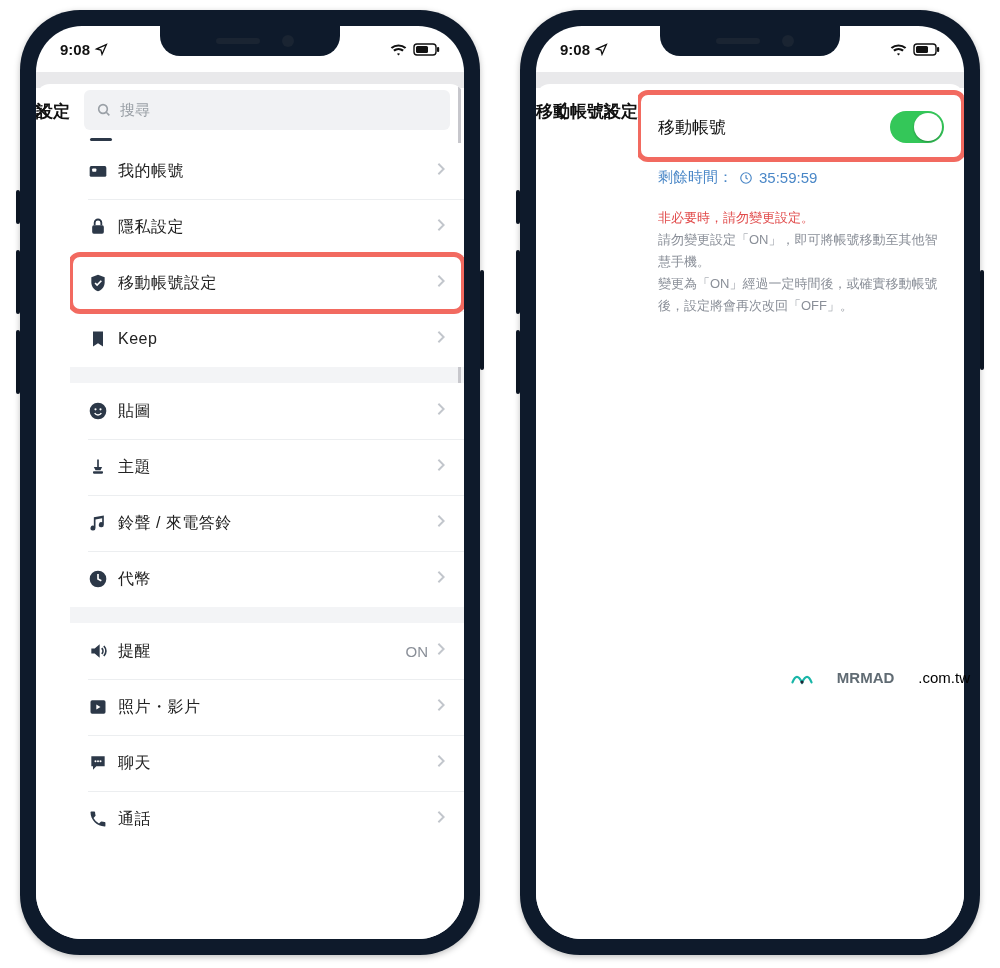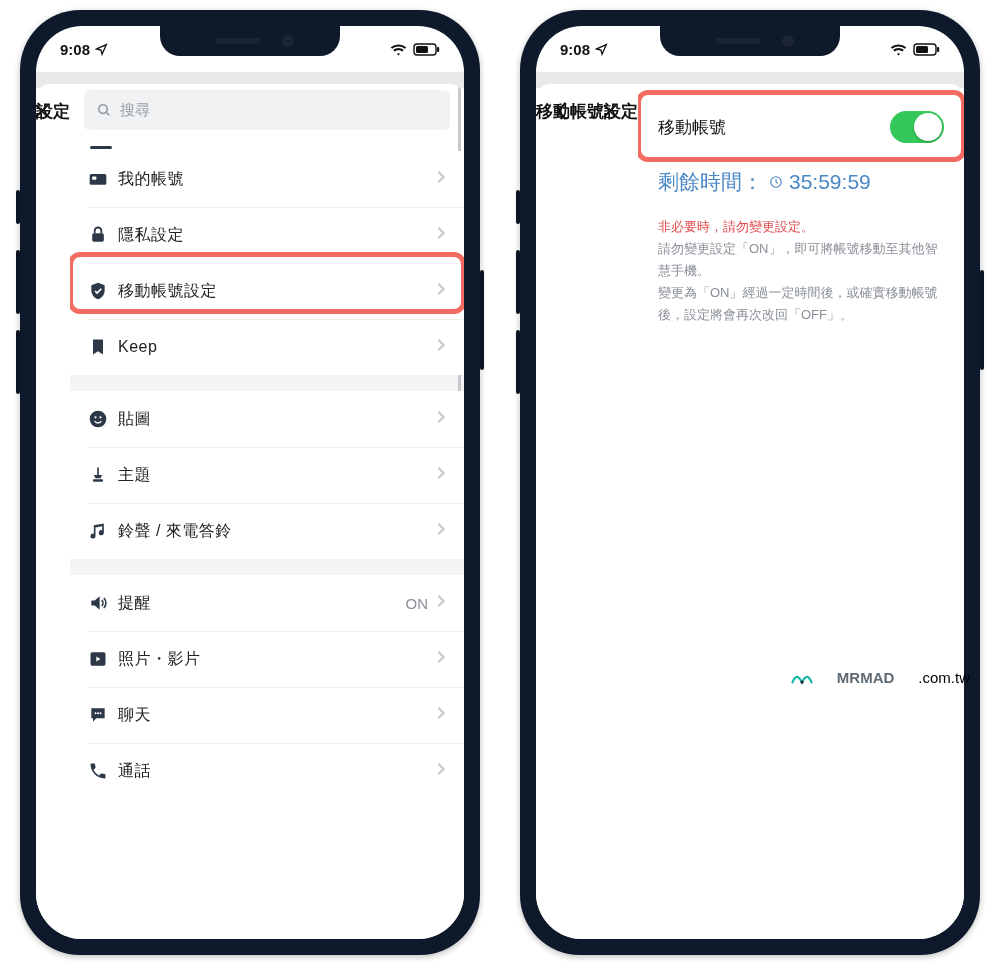--- a/index.html
+++ b/index.html
@@ -33,41 +33,41 @@
   
   .page-head{position:relative;height:54px;display:flex;align-items:center;justify-content:center}
   .page-head .title{font-size:17px;font-weight:700;color:#111}
   .page-head .close{position:absolute;right:16px;top:50%;transform:translateY(-50%);width:24px;height:24px;display:flex;align-items:center;justify-content:center;cursor:pointer}
   .page-head .back{position:absolute;left:12px;top:50%;transform:translateY(-50%);width:28px;height:28px;display:flex;align-items:center;justify-content:center;cursor:pointer}
 
   .content{flex:1;overflow:hidden;position:relative}
   .scroll-ind{position:absolute;right:3px;top:2px;width:3px;height:320px;background:#c7c7cc;border-radius:2px}
 
   
-  .search{margin:6px 14px 16px;background:#f1f2f4;border-radius:6px;height:40px;display:flex;align-items:center;padding:0 12px;color:#9aa0a6;gap:8px;font-size:15px}
+  .search{margin:6px 14px 8px;background:#f1f2f4;border-radius:6px;height:40px;display:flex;align-items:center;padding:0 12px;color:#9aa0a6;gap:8px;font-size:15px}
 
   
   .sep{height:16px;background:#f3f4f6}
   .row{display:flex;align-items:center;height:56px;padding:0 18px;background:#fff;position:relative;cursor:pointer}
   .row .ic{width:30px;display:flex;align-items:center;justify-content:flex-start;color:#2c3848}
   .row .lbl{flex:1;font-size:16px;color:#222;letter-spacing:.5px}
   .row .val{color:#8a8f98;font-size:15px;margin-right:8px}
   .row .chev{color:#c2c6cc}
   .row + .row::before{content:"";position:absolute;left:18px;right:0;top:0;height:1px;background:#eceef0}
   .tiny-line{height:3px;width:22px;background:#2c3848;margin:6px 0 2px 20px;border-radius:2px}
 
   
   .hl{position:absolute;pointer-events:none;border:5px solid #f26a60;border-radius:12px;z-index:6}
 
   
   .toggle-row{display:flex;align-items:center;justify-content:space-between;height:62px;padding:0 20px;background:#fff}
   .toggle-row .lbl2{font-size:17px;color:#111;font-weight:500}
   .switch{width:54px;height:32px;border-radius:16px;background:#34c759;position:relative}
   .switch .knob{position:absolute;right:2px;top:2px;width:28px;height:28px;border-radius:50%;background:#fff;box-shadow:0 1px 2px rgba(0,0,0,.3)}
-  .time-row{padding:10px 20px;color:#4a87c7;font-size:21px;display:flex;align-items:center;gap:6px}
+  .time-row{padding:10px 20px;color:#4a87c7;font-size:15px;display:flex;align-items:center;gap:6px}
   .note{padding:10px 20px;font-size:13px;line-height:1.7;color:#8a8f98}
   .note .warn{color:#e14b4b}
 
   
   .wm{position:absolute;right:30px;bottom:18px;display:flex;align-items:center;gap:24px;font-size:15px;color:#606b73;font-weight:700;z-index:7}
   .wm .thin{font-weight:400;color:#000000}
   .wm svg{display:block}
 
   svg{overflow:visible}
 </style>
@@ -210,20 +210,32 @@
                   <path d="m2 2 6 6-6 6"></path>
                 </svg></span>
           </div>
           <div class="row">
             <span class="ic">
                 <svg width="20" height="20" viewBox="0 0 24 24" fill="#2c3848">
                   <path d="M9 18a3 3 0 1 1-2-2.8V5l12-2v11a3 3 0 1 1-2-2.8V6.4L9 7.8V18z"></path>
                 </svg>
               </span>
             <span class="lbl">鈴聲 / 來電答鈴</span>
+            <span class="chev"><svg width="10" height="14" viewBox="0 0 10 16" fill="none" stroke="#c2c6cc" stroke-width="2.2">
+                  <path d="m2 2 6 6-6 6"></path>
+                </svg></span>
+          </div>
+          <div class="row">
+            <span class="ic">
+                <svg width="20" height="20" viewBox="0 0 24 24" fill="#2c3848">
+                  <circle cx="12" cy="12" r="10"></circle>
+                  <path d="M12 6v6l4 2" stroke="#fff" stroke-width="2" fill="none"></path>
+                </svg>
+              </span>
+            <span class="lbl">代幣</span>
             <span class="chev"><svg width="10" height="14" viewBox="0 0 10 16" fill="none" stroke="#c2c6cc" stroke-width="2.2">
                   <path d="m2 2 6 6-6 6"></path>
                 </svg></span>
           </div>
 
           <div class="sep"></div>
 
           <div class="row">
             <span class="ic">
                 <svg width="20" height="20" viewBox="0 0 24 24" fill="#2c3848">

